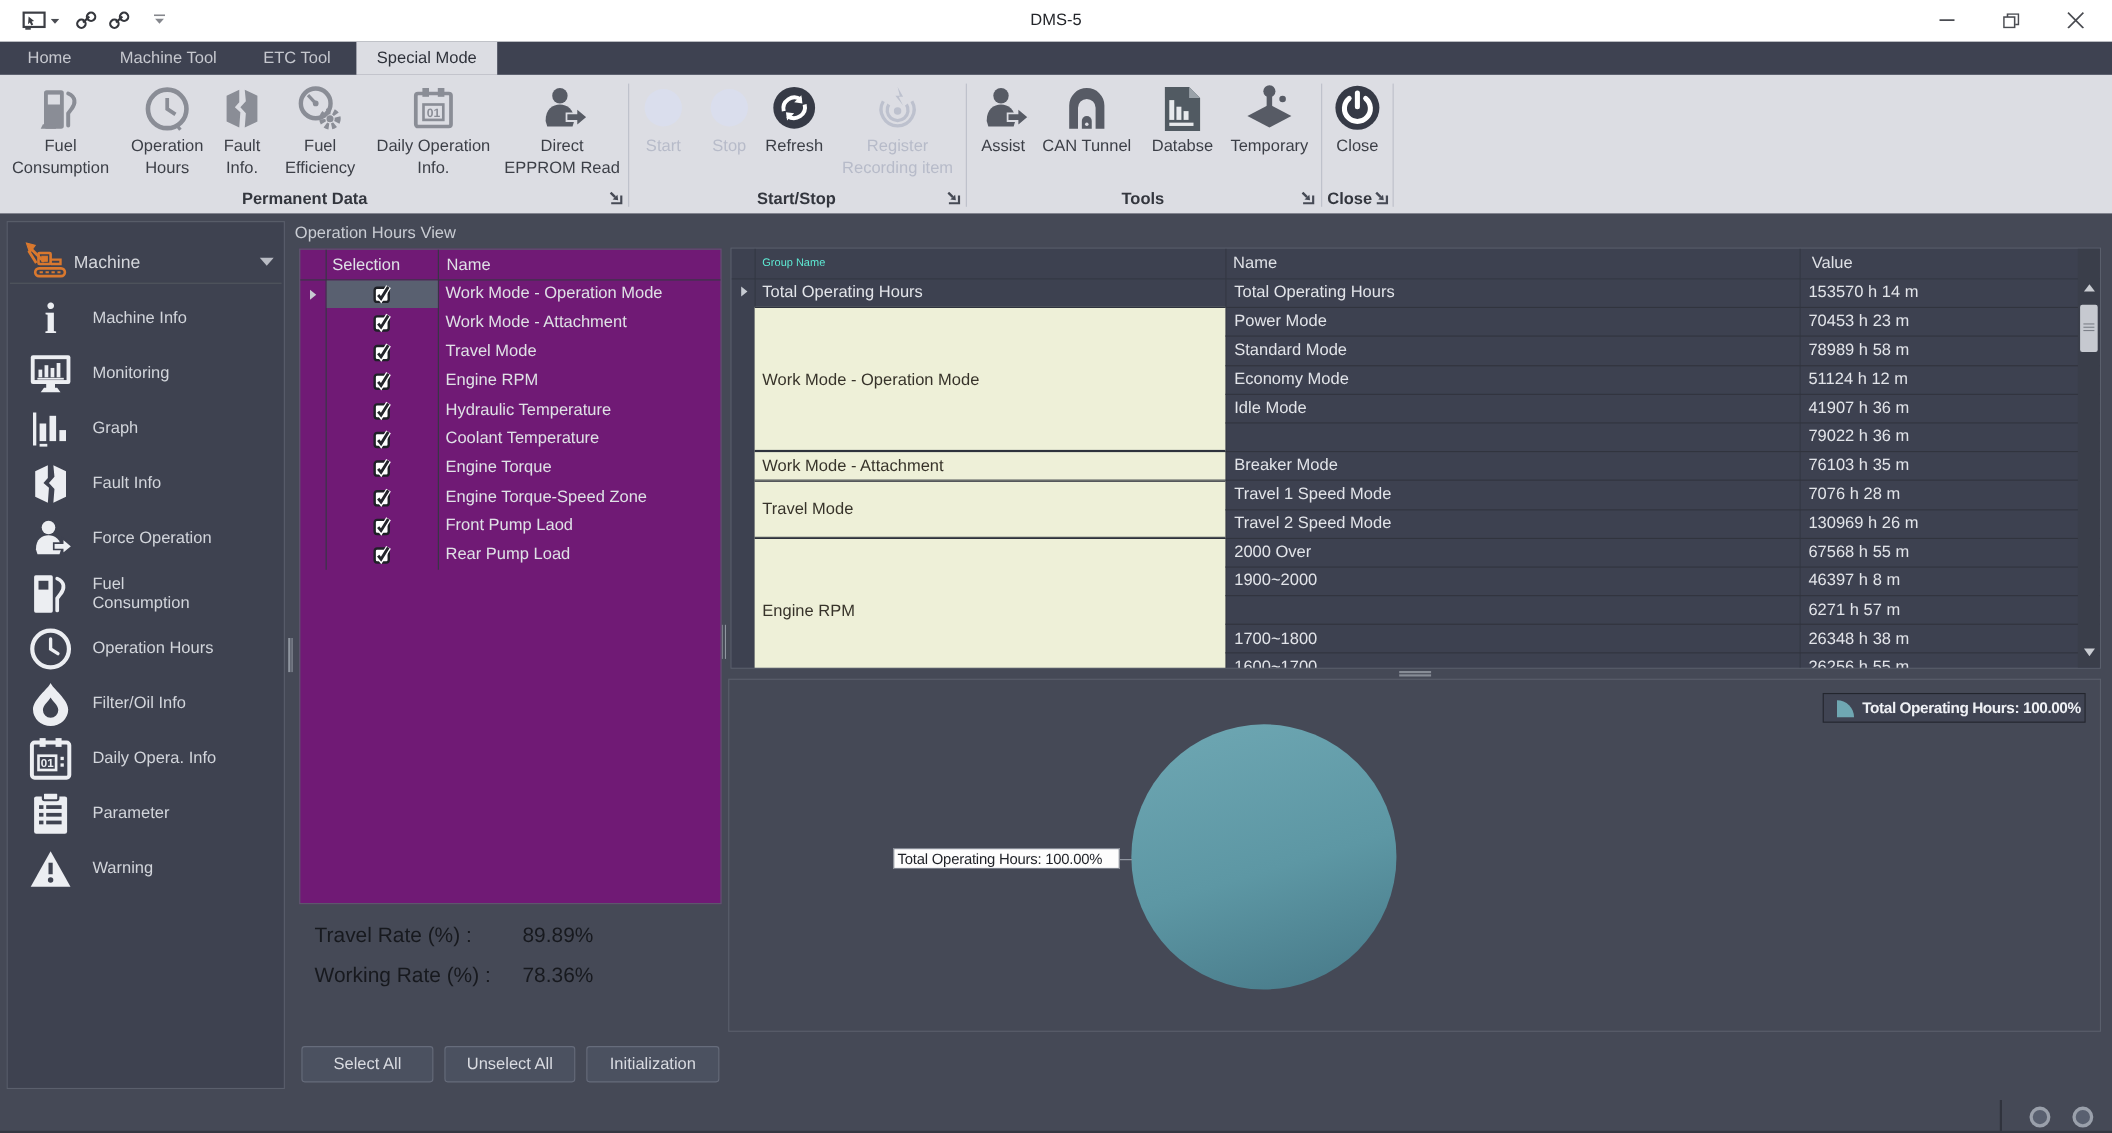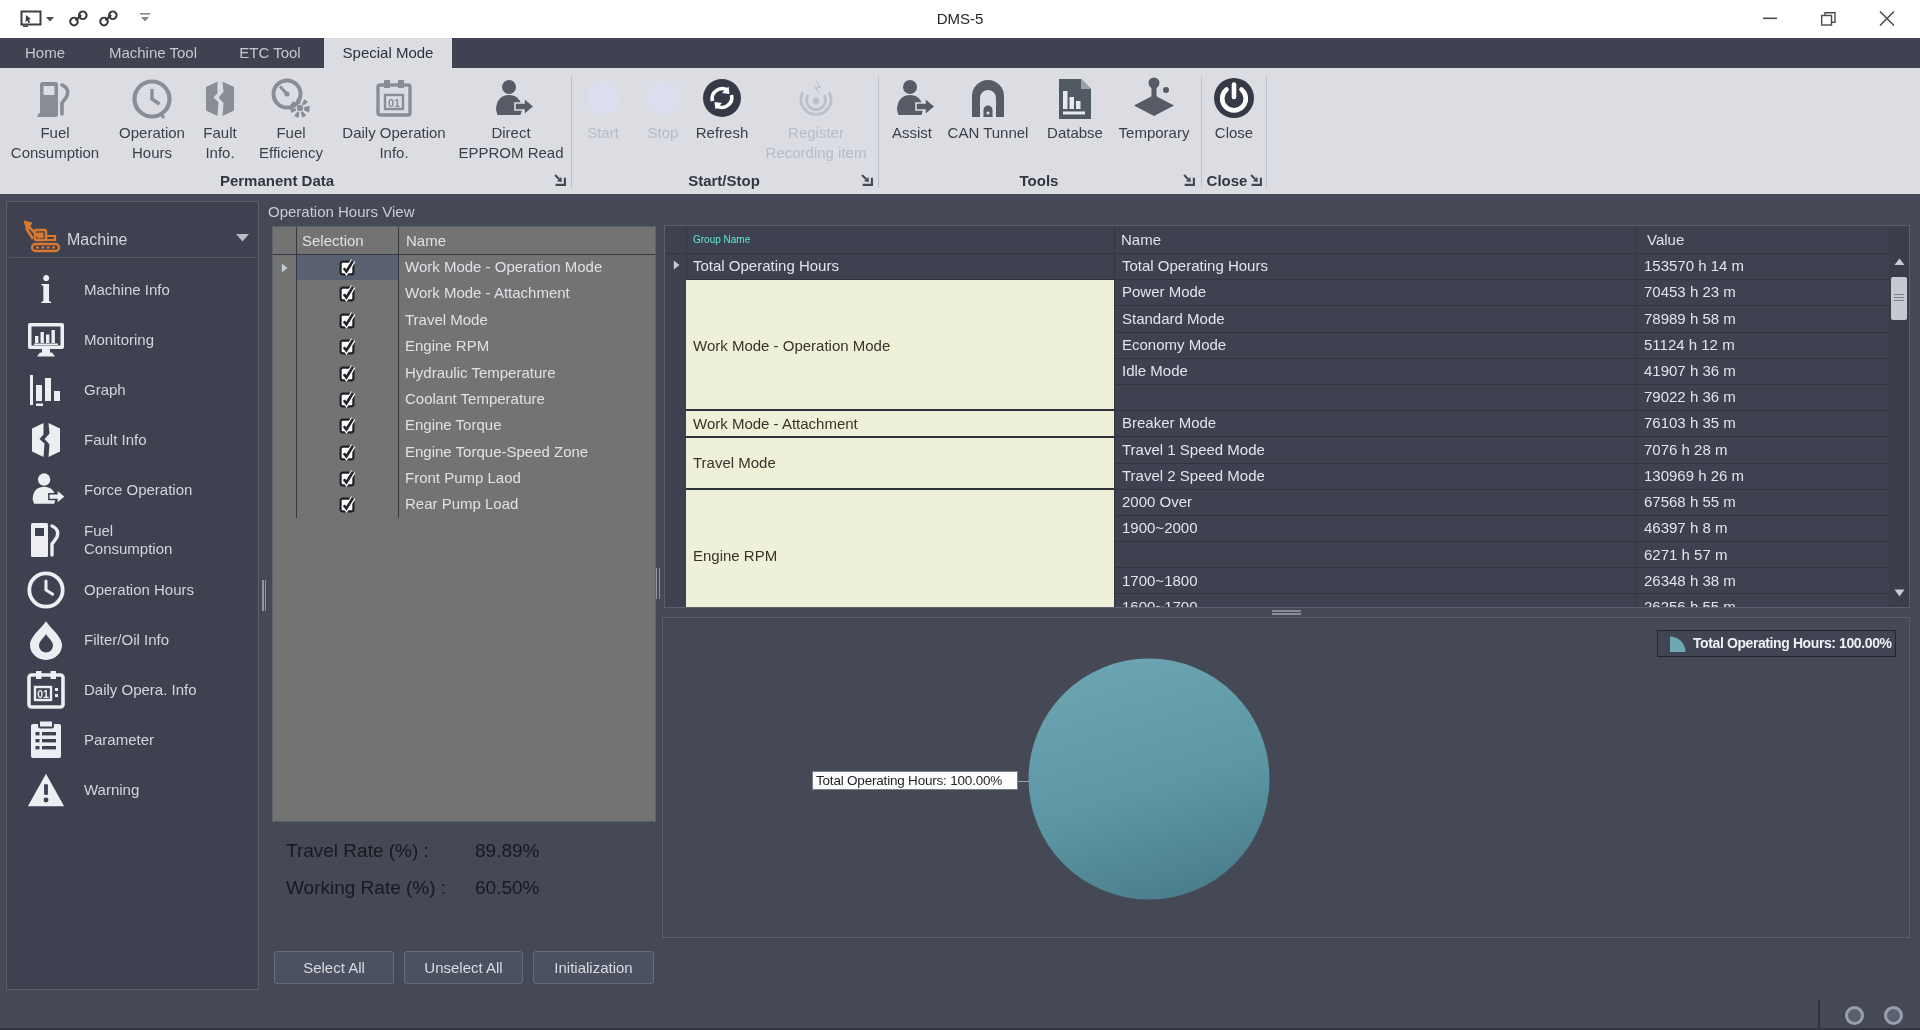--- a/index.html
+++ b/index.html
@@ -22,21 +22,21 @@
 .rsep { position:absolute; top:8px; height:112px; width:1px; background:#bcbfc9; }
 .rexp { position:absolute; top:106px; width:12px; height:12px; }
 
 #sidebar { position:absolute; left:6px; top:201px; width:253px; height:789px; background:#3e4250; border:1px solid #5a5f6c; }
 .sitem { position:absolute; left:0; width:251px; height:50px; }
 .sicon { position:absolute; left:19px; top:5px; width:40px; height:40px; display:flex; align-items:center; justify-content:center; }
 .stext { position:absolute; left:77px; top:0; height:50px; display:flex; align-items:center; font-size:15px; color:#d2d5db; line-height:18px; }
 
 #viewtitle { position:absolute; left:268px; top:203px; font-size:15px; color:#c9ccd3; }
 
-#ltable { position:absolute; left:272px; top:226px; width:384px; height:596px; background:#737373; border:1px solid #5a5f6c; }
+#ltable { position:absolute; left:272px; top:226px; width:384px; height:596px; background:#701a75; border:1px solid #5a5f6c; }
 .lrow { position:absolute; left:0; width:382px; height:26px; }
 .lgrid { position:absolute; background:#343842; }
 .lname { position:absolute; left:125px; top:0; width:249px; height:26px; line-height:26px; font-size:15px; color:#dfe1e6; padding-left:7px; }
 .lchk { position:absolute; left:24px; top:0; width:102px; height:26px; display:flex; align-items:center; justify-content:center; }
 
 #rtable { position:absolute; left:664px; top:225px; width:1246px; height:383px; background:#3d4150; border:1px solid #5a5f6c; overflow:hidden; }
 .rrow { position:absolute; left:449px; width:795px; height:26px; }
 .rname { position:absolute; left:0px; top:0; width:520px; height:26px; line-height:26px; font-size:15px; color:#e2e4e9; padding-left:8px; }
 .rval { position:absolute; left:522px; top:0; width:250px; height:26px; line-height:26px; font-size:15px; color:#e2e4e9; padding-left:8px; }
 .ygroup { position:absolute; left:21px; width:428px; background:#eef0d8; border-top:1px solid #2e323c; border-bottom:1px solid #2e323c; font-size:15px; color:#37332a; }
@@ -563,21 +563,21 @@
           <path d="M4.8 10.2 L7.4 13.4 L14 2.8" stroke="#23252b" stroke-width="2.6" fill="none"></path>
         </svg>
       </div>
       <div class="lname">Rear Pump Load</div>
     </div>
 </div>
 
 <div class="abs" style="left:286px;top:840px;font-size:19px;color:#17191e">Travel Rate (%) :</div>
 <div class="abs" style="left:475px;top:840px;font-size:19px;color:#17191e">89.89%</div>
 <div class="abs" style="left:286px;top:877px;font-size:19px;color:#17191e">Working Rate (%) :</div>
-<div class="abs" style="left:475px;top:877px;font-size:19px;color:#17191e">60.50%</div>
+<div class="abs" style="left:475px;top:877px;font-size:19px;color:#17191e">78.36%</div>
 
 <div class="btn" style="left:274px;width:120px">Select All</div>
 <div class="btn" style="left:404px;width:119px">Unselect All</div>
 <div class="btn" style="left:533px;width:121px">Initialization</div>
 
 <div id="rtable">
   <div class="abs" style="left:28px;top:0;height:28px;line-height:28px;font-size:10px;color:#5eead4">Group Name</div>
   <div class="abs" style="left:456px;top:0;height:28px;line-height:28px;font-size:15px;color:#dfe1e6">Name</div>
   <div class="abs" style="left:982px;top:0;height:28px;line-height:28px;font-size:15px;color:#dfe1e6">Value</div>
   <div class="abs" style="left:0;top:27px;width:1244px;height:1px;background:#343843"></div>

